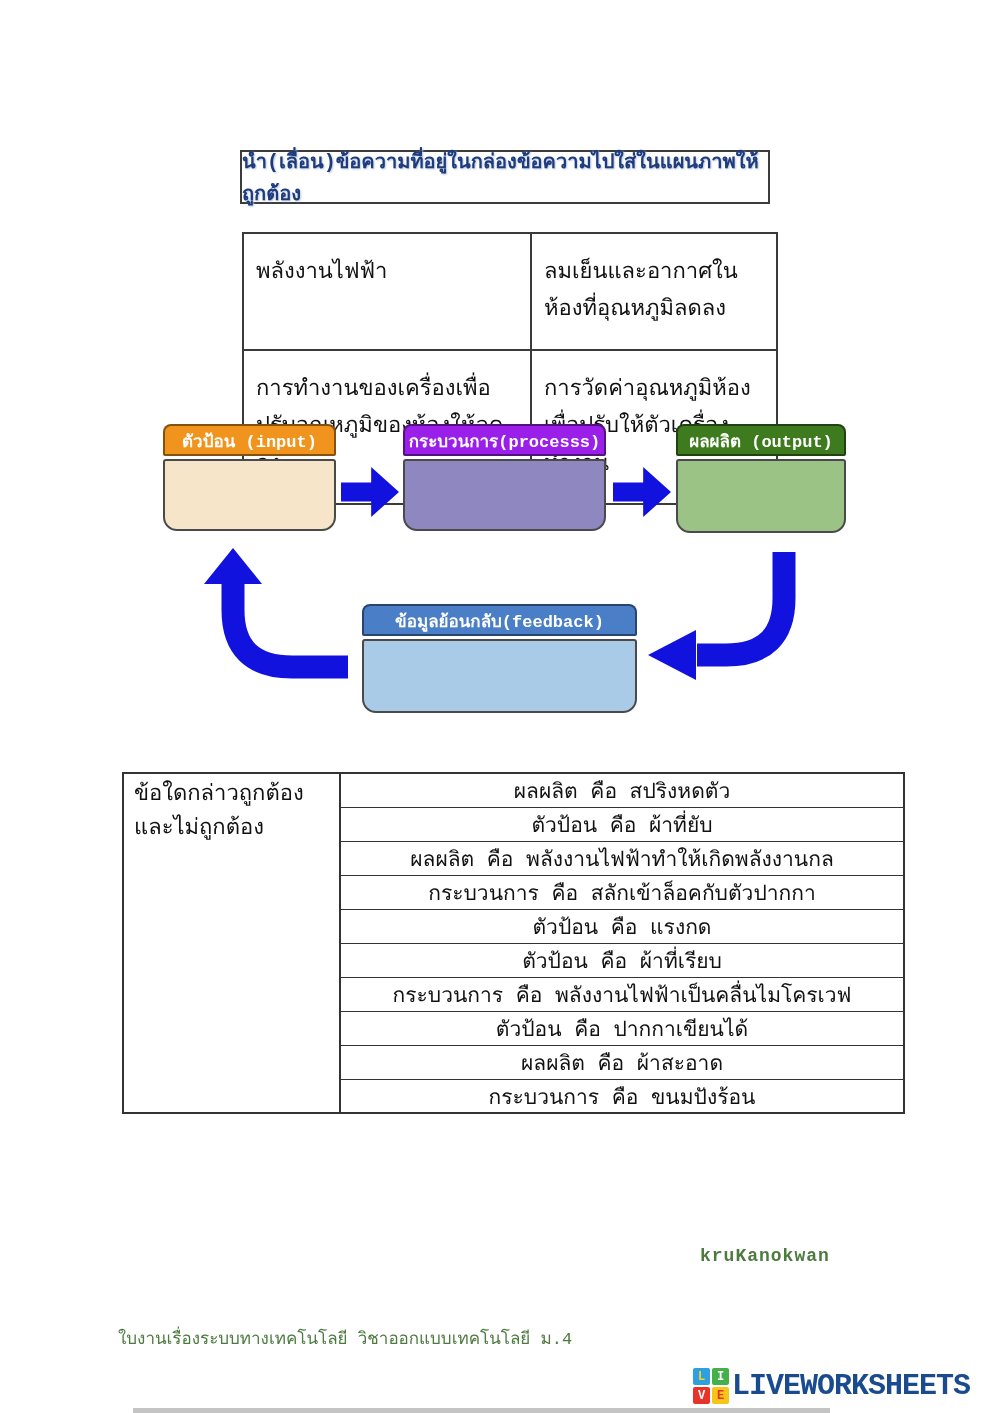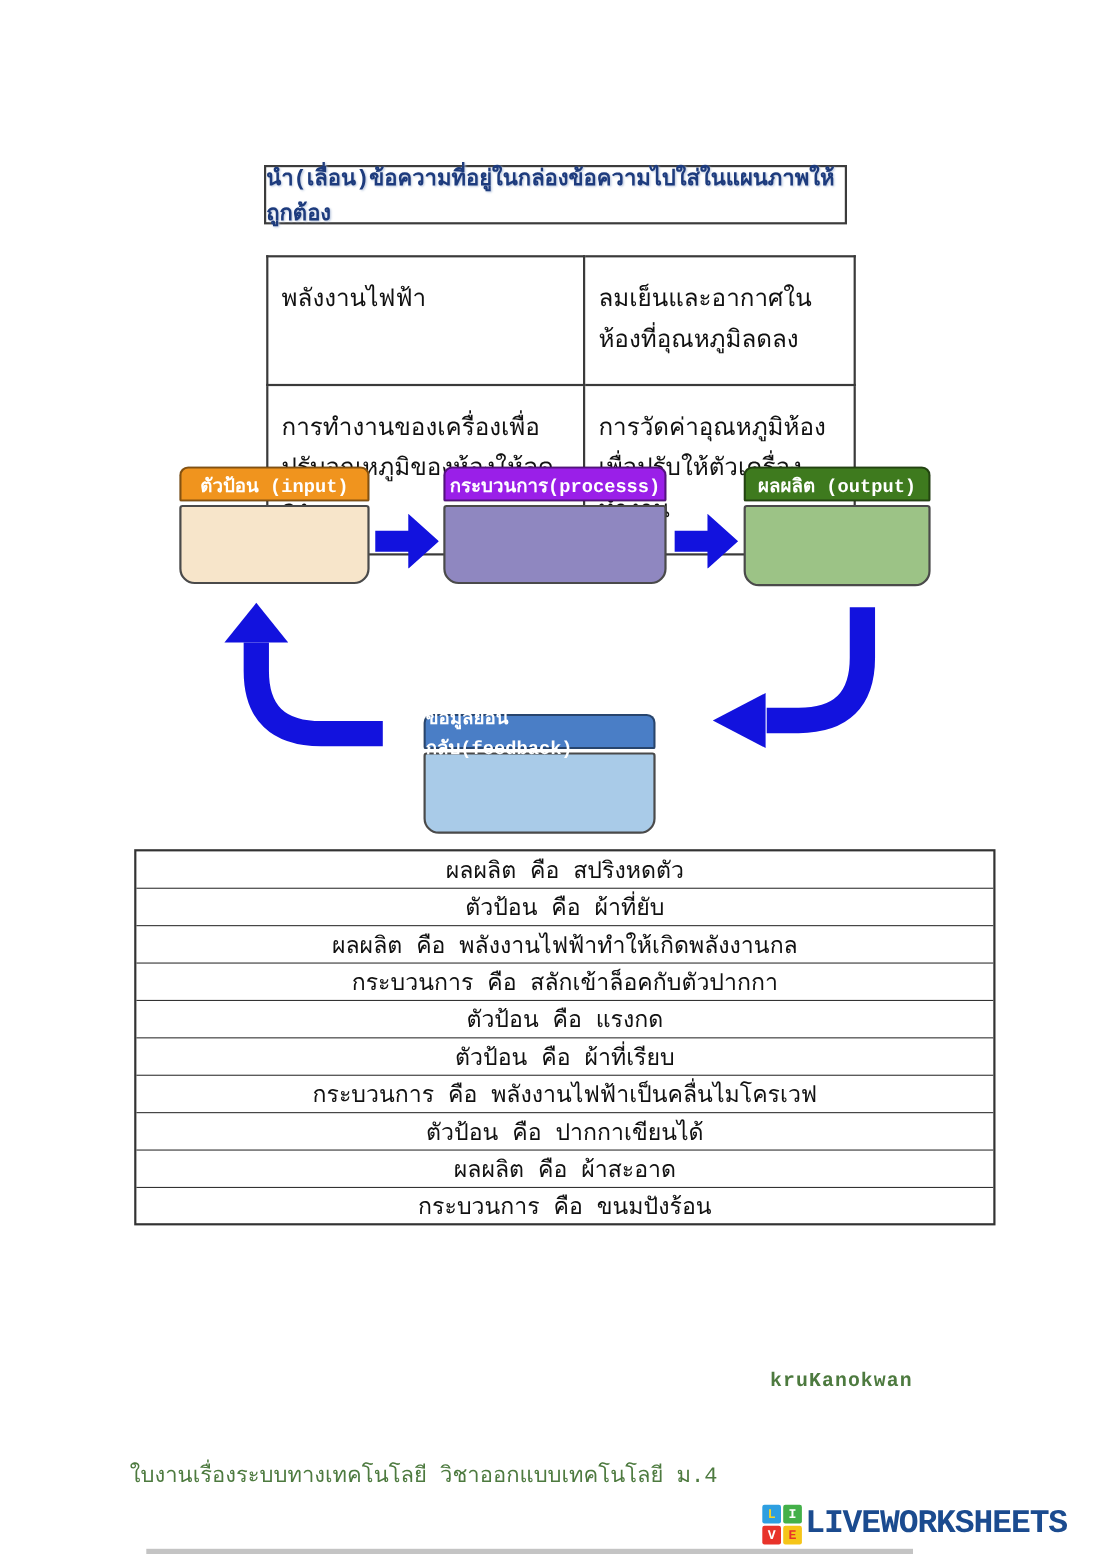--- a/index.html
+++ b/index.html
@@ -41,21 +41,21 @@
     display:flex; align-items:center; justify-content:center;
     color:#fff; font-weight:bold; font-size:17px;
   }
   .node-body {
     margin-top:3px; border-radius:3px 3px 14px 14px;
     border:2px solid #4a4a4a; box-sizing:border-box;
   }
   .n-input   { left:163px; top:424px; width:173px; }
   .n-process { left:403px; top:424px; width:203px; }
   .n-output  { left:676px; top:424px; width:170px; }
-  .n-feedback{ left:385px; top:604px; width:211px;margin-top:45px; }
+  .n-feedback{ left:362px; top:604px; width:275px; }
   .n-input .node-body, .n-process .node-body { height:72px; }
   .n-output .node-body { height:74px; }
   .n-feedback .node-body { height:74px; }
 
   
   .harrow {
     position:absolute; width:58px; height:50px;
     clip-path:polygon(0 31%, 52% 31%, 52% 0, 100% 50%, 52% 100%, 52% 69%, 0 69%);
   }
   .harrow-1 { left:341px; top:467px; }
@@ -77,21 +77,21 @@
   }
   .q-options { flex:1; display:flex; flex-direction:column; }
   .q-row {
     flex:1; border-bottom:1.5px solid #333;
     display:flex; align-items:center; justify-content:center;
     font-size:21px;
   }
   .q-row:last-child { border-bottom:none; }
 
   
-  .footer-left  { position:absolute; left:118px; top:1324px; font-size:20px; color:#4d7a3f; }
+  .footer-left  { position:absolute; left:118px; top:1324px; font-size:17px; color:#4d7a3f; }
   .footer-right { position:absolute; left:700px; top:1246px; font-size:18px; color:#4d7a3f; font-weight:700; letter-spacing:1px; }
 
   
   .brand { position:absolute; left:693px; top:1368px; display:flex; align-items:center; gap:3px; }
   .brand-grid { display:grid; grid-template-columns:17px 17px; grid-auto-rows:17px; gap:2px; }
   .tile {
     display:flex; align-items:center; justify-content:center;
     font-size:12px; font-weight:800; border-radius:2px;
   }
   .brand-text { font-size:30px; font-weight:800; letter-spacing:-1px; }
@@ -151,20 +151,21 @@
   </div>
 
   <div class="curve curve-right" style="color: rgb(18, 18, 222);">
     <svg width="180" height="155" viewBox="630 540 180 155" xmlns="http://www.w3.org/2000/svg">
       <path d="M 784 552 L 784 598 Q 784 655 726 655 L 697 655" fill="none" stroke="currentColor" stroke-width="23"></path>
       <polygon points="648,655 696,630 696,680" fill="currentColor"></polygon>
     </svg>
   </div>
 
   <div class="qtable">
+    <div class="q-prompt">ข้อใดกล่าวถูกต้องและไม่ถูกต้อง</div>
     <div class="q-options">
       <div class="q-row">ผลผลิต คือ สปริงหดตัว</div>
       <div class="q-row">ตัวป้อน คือ ผ้าที่ยับ</div>
       <div class="q-row">ผลผลิต คือ พลังงานไฟฟ้าทำให้เกิดพลังงานกล</div>
       <div class="q-row">กระบวนการ คือ สลักเข้าล็อคกับตัวปากกา</div>
       <div class="q-row">ตัวป้อน คือ แรงกด</div>
       <div class="q-row">ตัวป้อน คือ ผ้าที่เรียบ</div>
       <div class="q-row">กระบวนการ คือ พลังงานไฟฟ้าเป็นคลื่นไมโครเวฟ</div>
       <div class="q-row">ตัวป้อน คือ ปากกาเขียนได้</div>
       <div class="q-row">ผลผลิต คือ ผ้าสะอาด</div>

